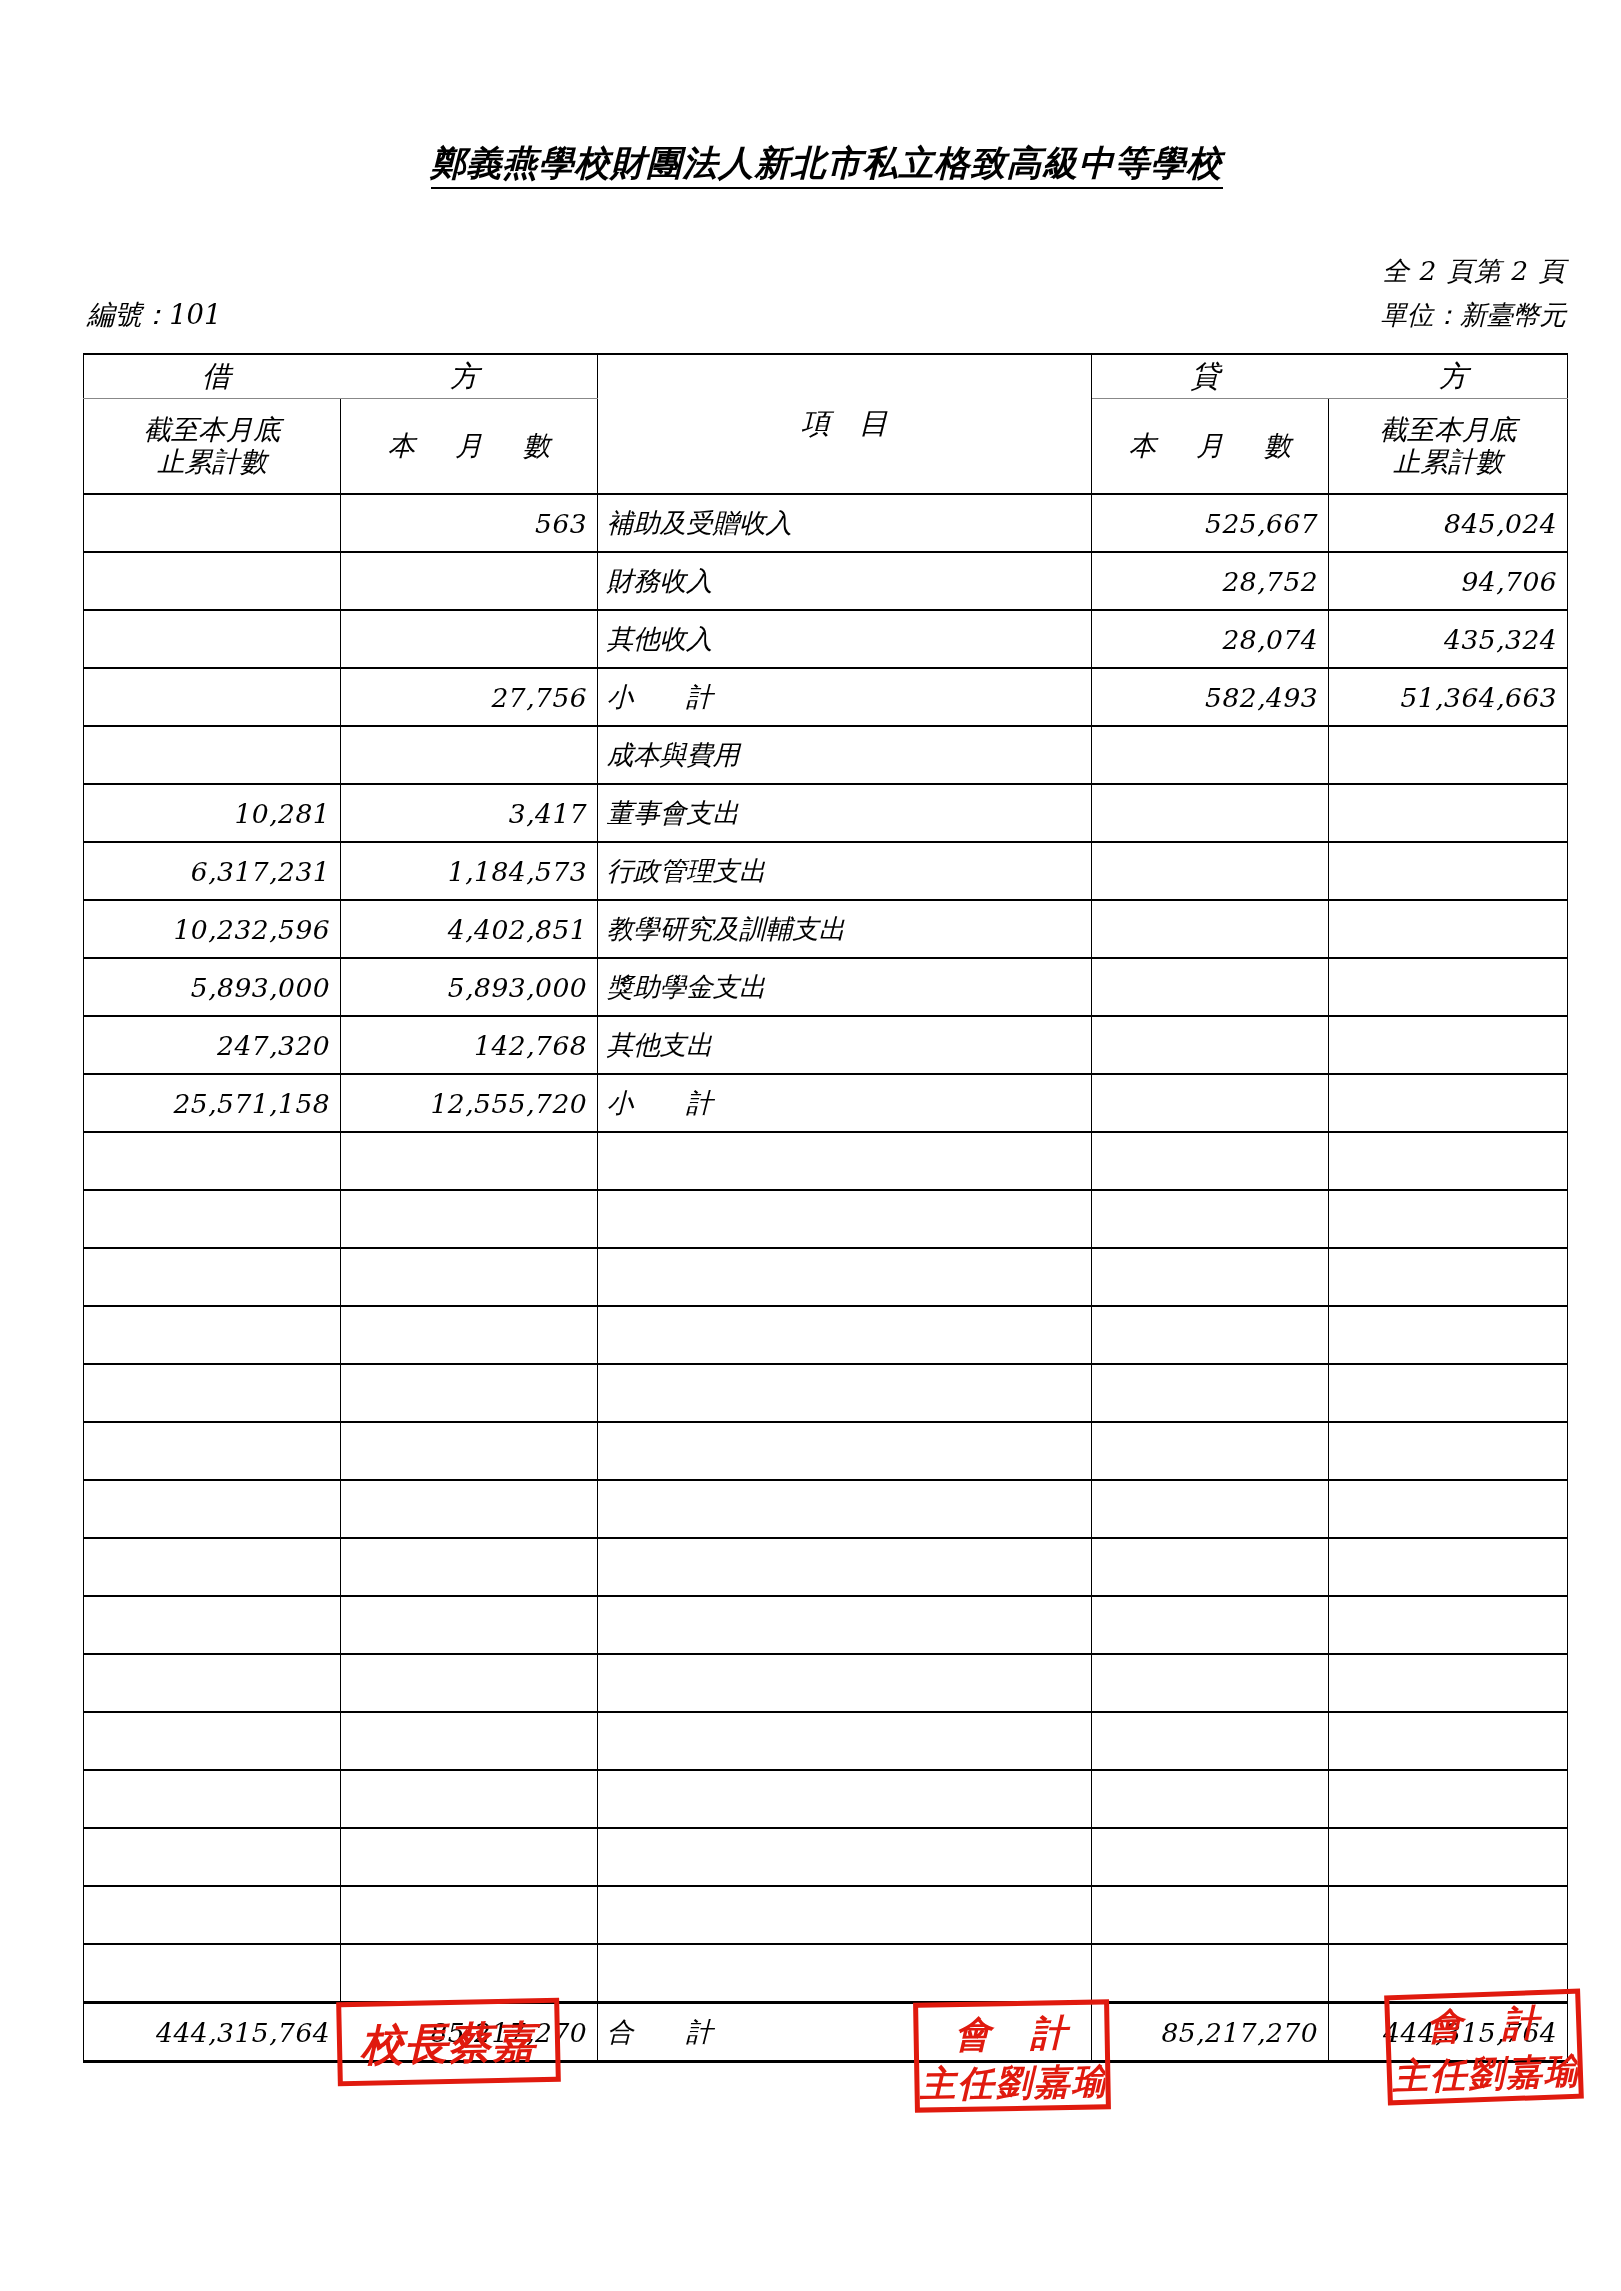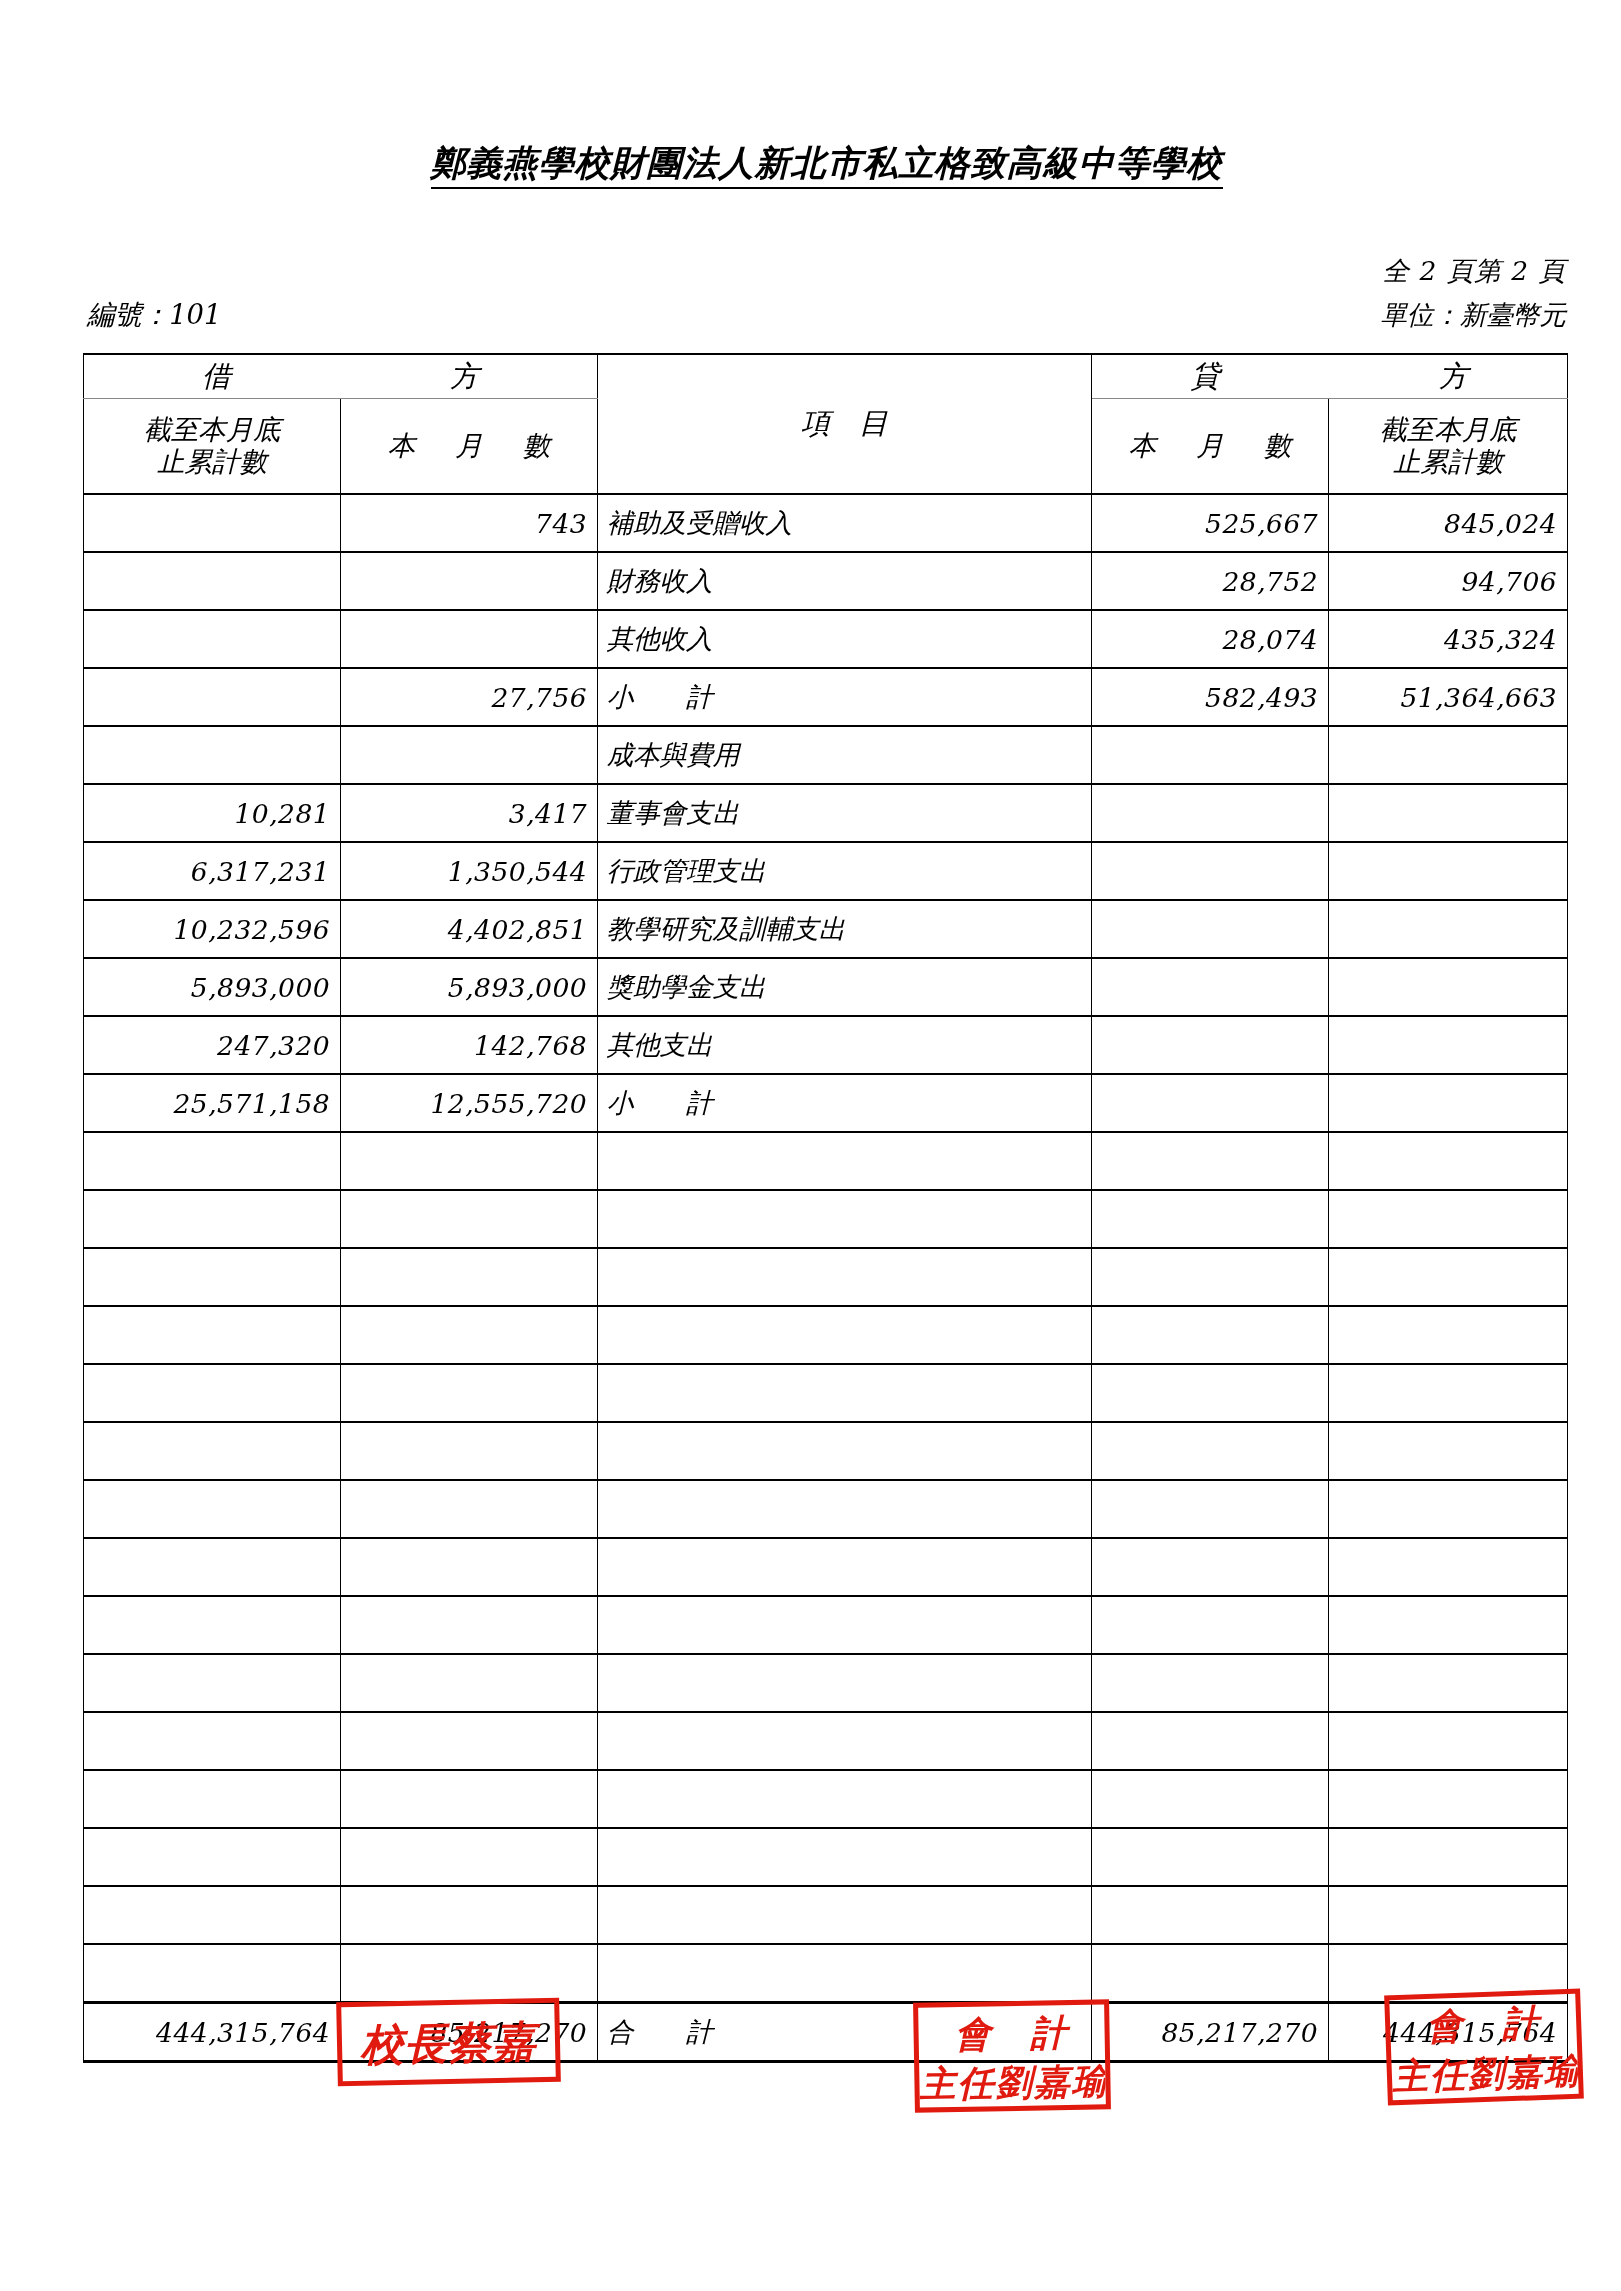--- a/index.html
+++ b/index.html
@@ -263,21 +263,21 @@
         <td class="wide-sp">本 月 數</td>
         <td>
           <div>截至本月底</div>
           <div>止累計數</div>
         </td>
       </tr>
     </thead>
     <tbody id="ledger-body">
         <tr class="data thickline">
           <td class="num"></td>
-          <td class="num">743</td>
+          <td class="num">563</td>
           <td class="label">補助及受贈收入</td>
           <td class="num">525,667</td>
           <td class="num">845,024</td>
         </tr>
         <tr class="data thickline">
           <td class="num"></td>
           <td class="num"></td>
           <td class="label">財務收入</td>
           <td class="num">28,752</td>
           <td class="num">94,706</td>
@@ -305,21 +305,21 @@
         </tr>
         <tr class="data thickline">
           <td class="num">10,281</td>
           <td class="num">3,417</td>
           <td class="label">董事會支出</td>
           <td class="num"></td>
           <td class="num"></td>
         </tr>
         <tr class="data thickline">
           <td class="num">6,317,231</td>
-          <td class="num">1,350,544</td>
+          <td class="num">1,184,573</td>
           <td class="label">行政管理支出</td>
           <td class="num"></td>
           <td class="num"></td>
         </tr>
         <tr class="data thickline">
           <td class="num">10,232,596</td>
           <td class="num">4,402,851</td>
           <td class="label">教學研究及訓輔支出</td>
           <td class="num"></td>
           <td class="num"></td>

